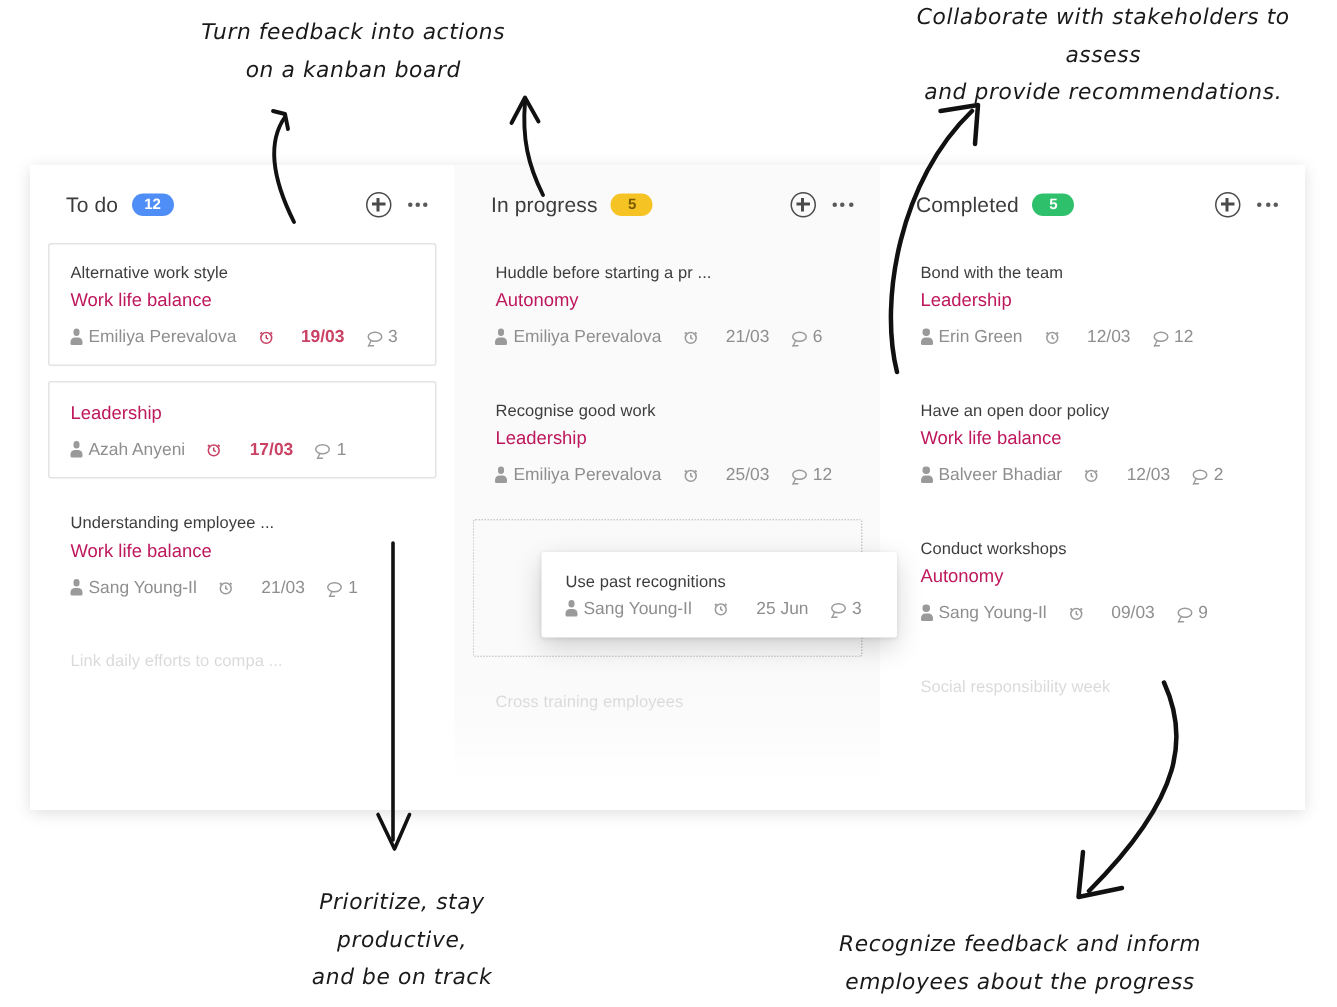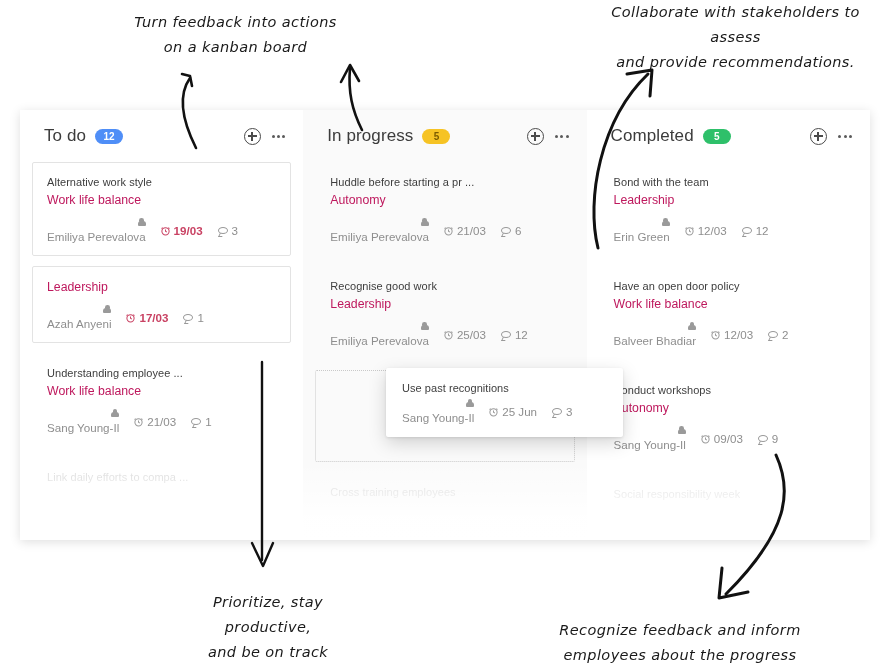--- a/index.html
+++ b/index.html
@@ -56,21 +56,21 @@
   .column.shaded{background:#fafafa;}
 
   .col-head{
     height:52px;
     display:flex;
     align-items:center;
     padding:0 6px 0 12px;
     box-sizing:border-box;
   }
   .col-title{
-    font-size:17px;
+    font-size:14px;
     color:#3c3c3c;
     font-weight:400;
     letter-spacing:0.1px;
   }
   .col-count{
     margin-left:9px;
     display:inline-block;
     min-width:18px;
     height:15px;
     line-height:15px;
@@ -135,22 +135,22 @@
     font-size:12.3px;
     color:#be185d;
     margin-bottom:11px;
   }
   .card-meta{
     display:flex;
     align-items:center;
     font-size:11.6px;
     color:#8e8e8e;
   }
-  .meta-user{display:flex;align-items:flex-end;gap:4px;margin-right:14px;white-space:nowrap;flex-direction:column;}
-  .meta-date{display:flex;align-items:center;gap:3px;margin-right:15px;white-space:nowrap;}
+  .meta-user{display:flex;align-items:center;gap:4px;margin-right:14px;white-space:nowrap;}
+  .meta-date{display:flex;align-items:center;gap:18px;margin-right:15px;white-space:nowrap;}
   .meta-date.overdue{color:#c94263;font-weight:700;}
   .meta-comments{display:flex;align-items:center;gap:4px;}
 
   .ic-person{
     width:8px;height:11px;position:relative;display:inline-block;flex:0 0 8px;
   }
   .ic-person:before{
     content:"";position:absolute;left:1.6px;top:0;width:4.6px;height:4.6px;
     border-radius:50%;background:#9a9a9a;
   }
@@ -181,21 +181,21 @@
   
   .drop-slot{
     height:92px;
     margin-bottom:10px;
     border:1.6px dotted #c9c9c9;
     border-radius:2px;
     box-sizing:border-box;
   }
   .drag-card{
     position:absolute;
-    left:366px;top:258px;
+    left:341px;top:258px;
     width:237px;
     box-sizing:border-box;
     background:#ffffff;
     padding:14px 16px 13px 16px;
     border-radius:2px;
     box-shadow:0 6px 18px rgba(0,0,0,0.17), 0 1px 3px rgba(0,0,0,0.10);
     z-index:30;
   }
 
   

